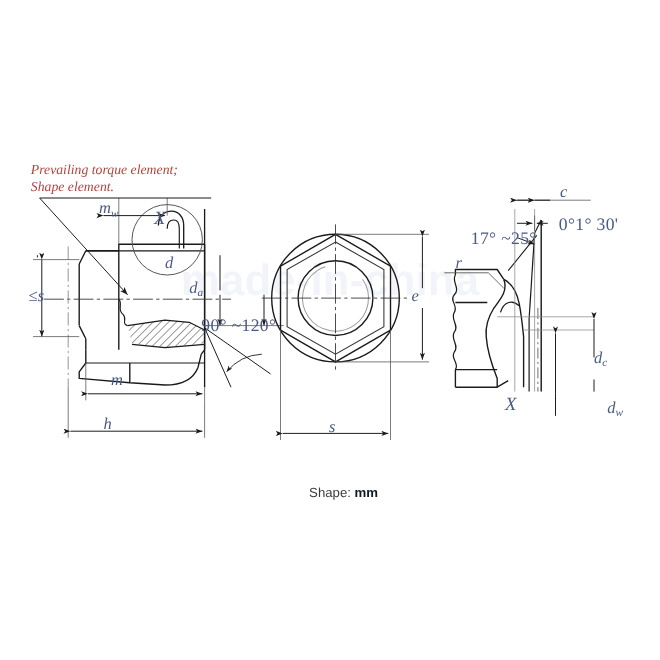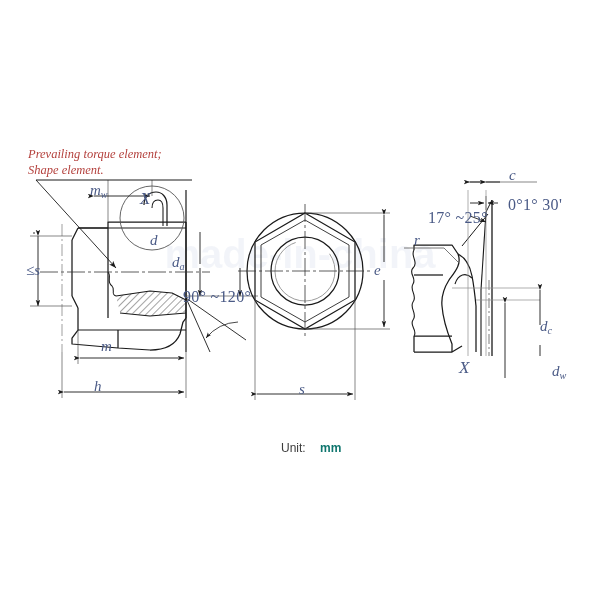--- a/index.html
+++ b/index.html
@@ -52,21 +52,21 @@
     user-select: none;
   }
   .unit {
     position: absolute;
     color: #3c3c3c;
     font-family: "Liberation Sans", sans-serif;
     font-size: 12px;
     font-style: normal;
     white-space: nowrap;
   }
-  .unit b { color:#0f766e;margin-left:11px; }
+  .unit b { color:#0f172a; }
   .X { font-size: 17px; }
 </style>
 </head>
 <body>
 
 <div id="page">
 
   <svg id="drawing" viewBox="0 0 600 600">
     <defs>
       <marker id="arr" markerWidth="9" markerHeight="9" refX="8" refY="3" orient="auto" markerUnits="strokeWidth">
@@ -292,15 +292,15 @@
   <div class="lbl" style="left:299px; top:381px;">s</div>
 
   <div class="lbl" style="left:509px; top:167px;">c</div>
   <div class="lbl ang" style="left:508px; top:196px;">0°1°  30'</div>
   <div class="lbl ang" style="left:428px; top:209px;">17°  ~25°</div>
   <div class="lbl" style="left:414px; top:232px;">r</div>
   <div class="lbl X" style="left:459px; top:358px;">X</div>
   <div class="lbl" style="left:540px; top:318px;"><span>d</span><sub>c</sub></div>
   <div class="lbl" style="left:510px; top:363px;margin-left:42px;"><span>d</span><sub>w</sub></div>
 
-  <div class="unit" style="left:281px; top:441px;"><span>Unit: </span><b>mm</b></div>
+  <div class="unit" style="left:281px; top:441px;"><span>Shape: </span><b>mm</b></div>
 
 </div>
 
 </body></html>

